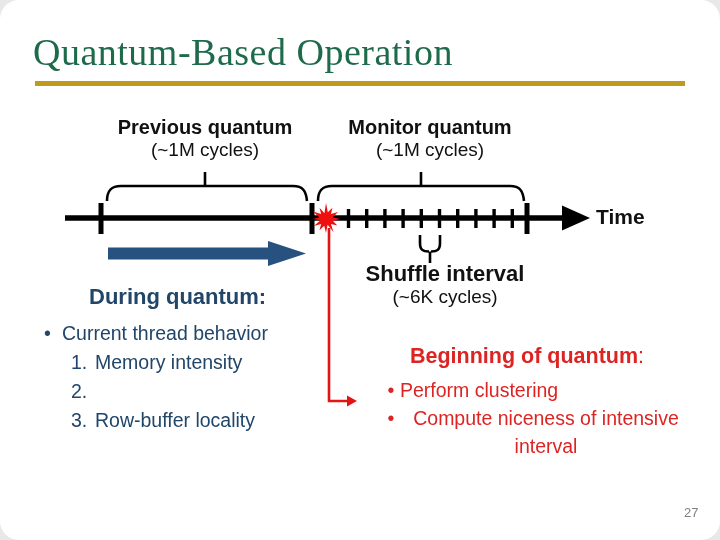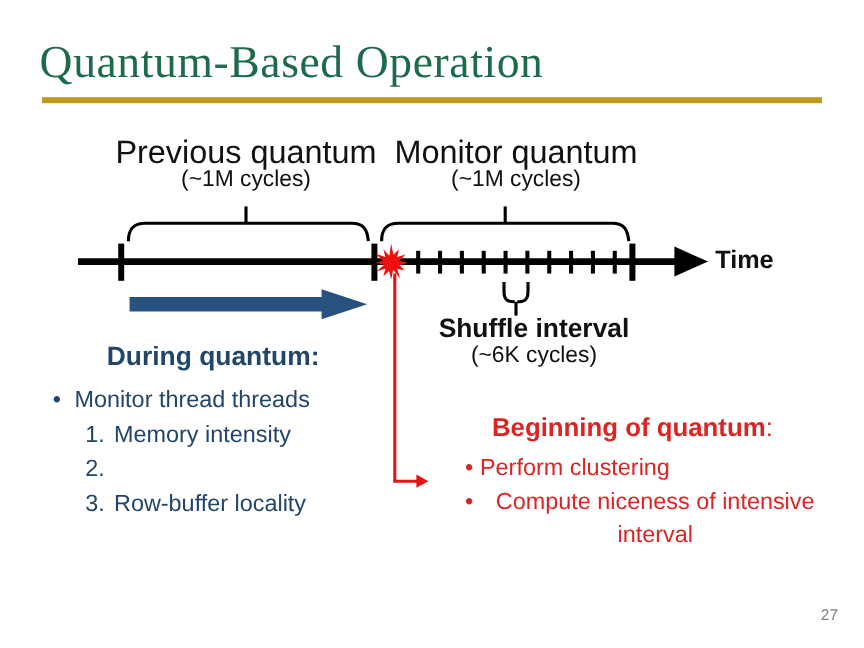--- a/index.html
+++ b/index.html
@@ -1,30 +1,31 @@
 <!DOCTYPE html>
 <html style="--title-green: #1E6B4B; --underline-gold: #C09A1E; --ink: #111111; --navy: #214669; --arrow-blue: #27517E; --red: #DD2423; --bright-red: #EE0F0F; --connector-red: #E31414; --page-gray: #7F7F7F;"><head>
 <meta charset="utf-8">
 <style>
   html,body { margin:0; padding:0; background:#e8e8e8; }
   .slide {
     position:relative; width:720px; height:540px; background:#ffffff;
     font-family:"Liberation Sans", sans-serif; overflow:hidden;
     margin:0 auto;
+    border-radius:19px;
   }
   .title {
     position:absolute; left:33px; top:30px; font-family:"Liberation Serif","DejaVu Serif",serif;
     font-size:38px; color:var(--title-green,#1E6B4B); white-space:nowrap; letter-spacing:0.5px;
   }
   .title-rule {
     position:absolute; left:35px; top:81px; width:650px; height:5px;
     background:var(--underline-gold,#C09A1E);
   }
   .qlabel { position:absolute; text-align:center; color:var(--ink,#111111); }
-  .qlabel .qname { font-size:27px; font-weight:normal; line-height:24px; }
+  .qlabel .qname { font-size:20px; font-weight:bold; line-height:24px; }
   .qlabel .qsub  { font-size:19px; line-height:21px; }
   .qlabel.prev { left:75px;  top:115px; width:260px; }
   .qlabel.curr { left:318px; top:115px; width:224px; }
   .diagram { position:absolute; left:0; top:0; }
   .time-label {
     position:absolute; left:596px; top:205px; font-size:21px; font-weight:bold;
     color:var(--ink,#111111);
   }
   .during { position:absolute; left:44px; top:284px; width:280px; color:var(--navy,#214669); }
   .during .d-head { font-size:22px; font-weight:bold; margin-bottom:9px;margin-left:45px; }
@@ -112,21 +113,21 @@
       <line x1="430" y1="251.5" x2="430" y2="263"></line>
     </g>
   </svg>
 
   <div class="time-label">Time</div>
 
   <div class="during">
     <div class="d-head">During quantum:</div>
     <div class="d-item">
       <span class="marker">•</span>
-      <span>Monitor thread threads</span>
+      <span>Current thread behavior</span>
     </div>
     <div class="d-item numbered">
       <span class="marker">1.</span>
       <span>Memory intensity</span>
     </div>
     <div class="d-item numbered">
       <span class="marker">2.</span>
     </div>
     <div class="d-item numbered">
       <span class="marker">3.</span>

